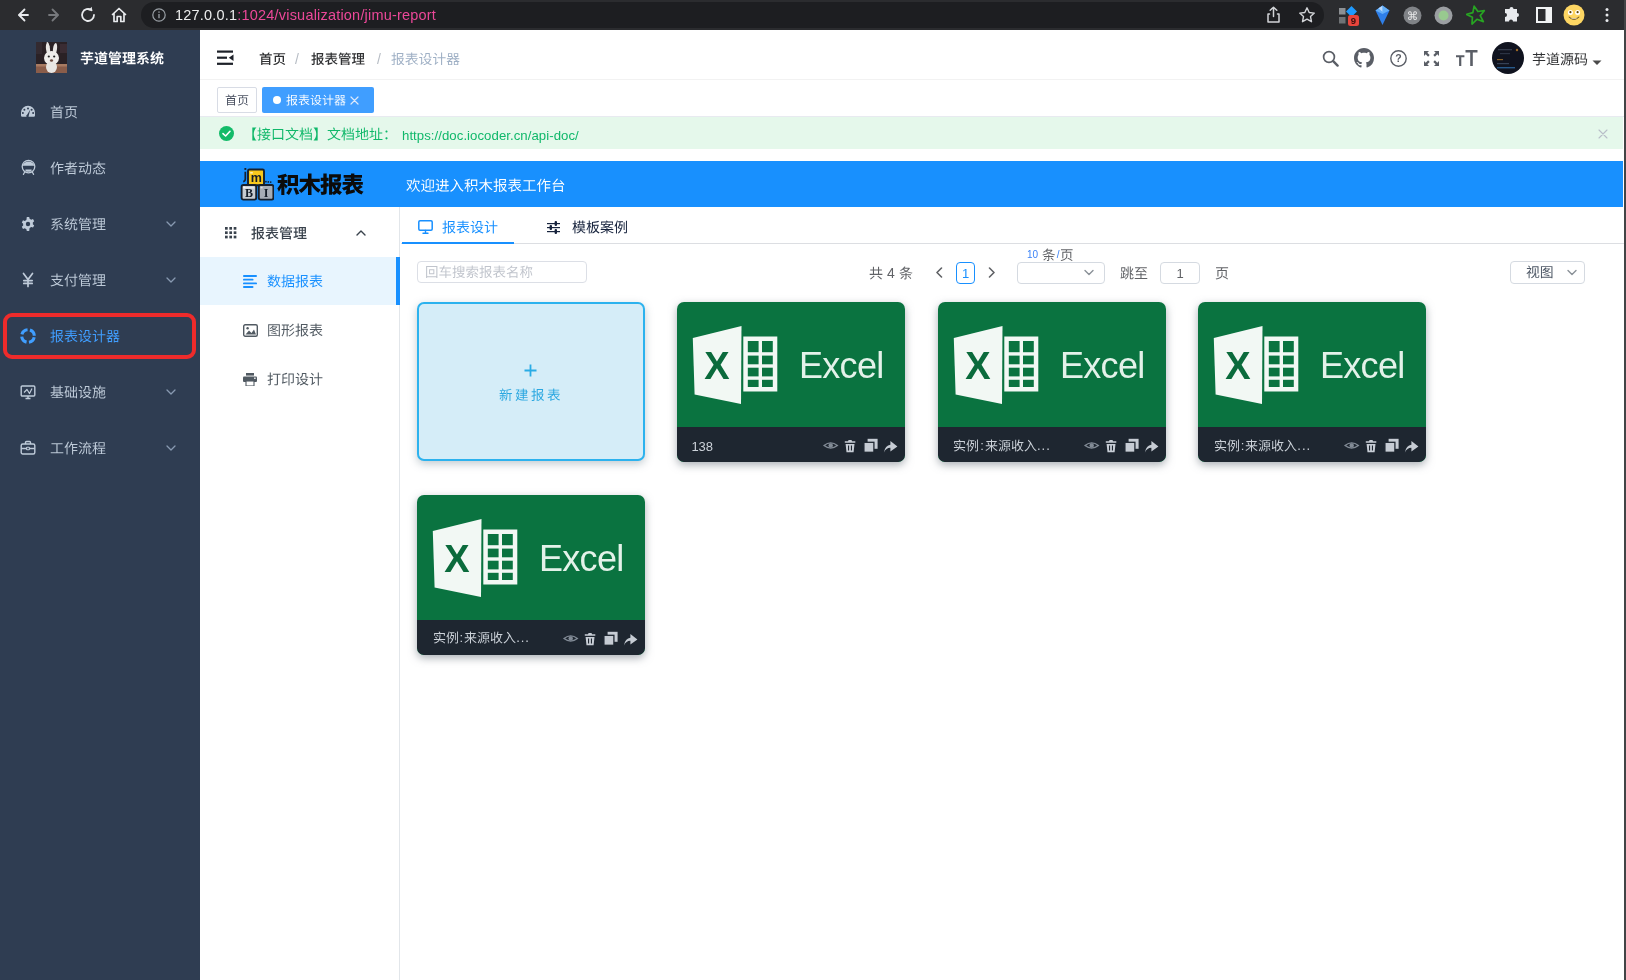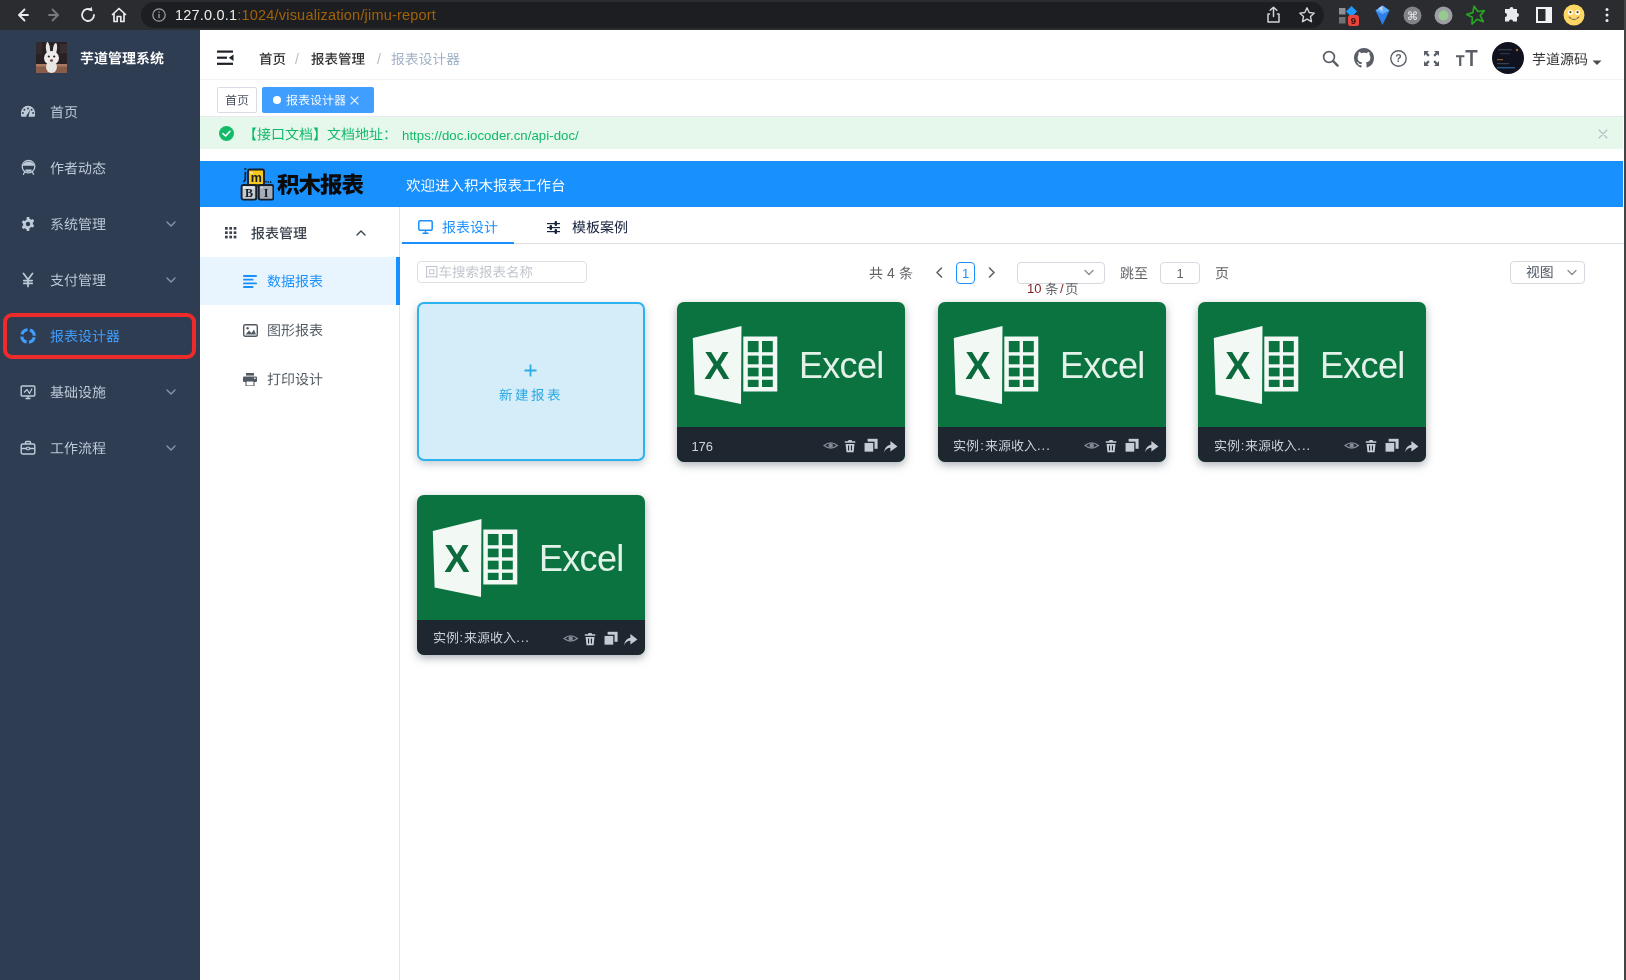--- a/index.html
+++ b/index.html
@@ -114,21 +114,21 @@
 <path d="M3.5 9.5 L10 3.5 L16.5 9.5 M5 8.5 V16.5 H8.2 V11.5 H11.8 V16.5 H15 V8.5" stroke="#e8eaed" stroke-width="1.7" fill="none" stroke-linejoin="round" stroke-linecap="round"></path>
   </svg>
 <div class="a" style="left:141px;top:2px;width:1183px;height:26px;border-radius:13px;background:#1d1e21"></div>
 <svg class="a" style="left:152px;top:8px" width="14" height="14" viewBox="0 0 14 14">
 <circle cx="7" cy="7" r="6.2" stroke="#9aa0a6" stroke-width="1.2" fill="none"></circle>
 <rect x="6.35" y="6" width="1.3" height="4.2" fill="#9aa0a6"></rect>
     <rect x="6.35" y="3.4" width="1.3" height="1.4" fill="#9aa0a6"></rect>
   </svg>
 <div class="a" style="left:175px;top:0;height:30px;display:flex;align-items:center;font-size:14.5px;letter-spacing:0.2px">
     <span style="color:#eceded">127.0.0.1</span>
-    <span style="color:#a16207">:1024/visualization/jimu-report</span>
+    <span style="color:#ec4899">:1024/visualization/jimu-report</span>
   </div>
 <svg class="a" style="left:1265px;top:6px" width="17" height="18" viewBox="0 0 17 18">
 <g stroke="#d2d4d7" stroke-width="1.5" fill="none" stroke-linecap="round" stroke-linejoin="round">
 <path d="M8.5 1.5 V10.5 M5.2 4.2 L8.5 1.2 L11.8 4.2"></path>
       <path d="M4.5 8 H3 V16 H14 V8 H12.5"></path>
     </g>
   </svg>
 <svg class="a" style="left:1298px;top:6px" width="18" height="18" viewBox="0 0 18 18">
 <path d="M9 1.8 L11.2 6.5 L16.3 7.1 L12.5 10.6 L13.5 15.7 L9 13.1 L4.5 15.7 L5.5 10.6 L1.7 7.1 L6.8 6.5 Z" stroke="#d2d4d7" stroke-width="1.4" fill="none" stroke-linejoin="round"></path>
   </svg>
@@ -658,21 +658,21 @@
     </svg>
   </div>
 <svg class="a" style="left:935px;top:267px" width="8" height="11" viewBox="0 0 8 11">
 <path d="M6.5 1 L2 5.5 L6.5 10" stroke="#606266" stroke-width="1.6" fill="none" stroke-linecap="round" stroke-linejoin="round"></path>
   </svg>
 <div class="a" style="left:956px;top:262px;width:19px;height:22px;border:1px solid #1890ff;border-radius:4px;background:#fff;color:#1890ff;font-size:13px;display:flex;align-items:center;justify-content:center">1</div>
 <svg class="a" style="left:988px;top:267px" width="8" height="11" viewBox="0 0 8 11">
 <path d="M1.5 1 L6 5.5 L1.5 10" stroke="#606266" stroke-width="1.6" fill="none" stroke-linecap="round" stroke-linejoin="round"></path>
   </svg>
 <div class="a" style="left:1017px;top:262px;width:88px;height:22px;border:1px solid #d5dae1;border-radius:4px;background:#fff"></div>
-<div class="a row" style="left:1027px;top:278px;height:21px;font-size:13px;color:#7f1d1d">
+<div class="a row" style="left:1027px;top:244px;height:21px;font-size:10px;color:#3b82f6">
     <span>10</span>
     <span style="width:4px"></span>
     <svg class="ck" width="13.5" height="13.5">
       <g fill="#606266" transform="scale(0.0135,0.0135)">
         <use href="#R6761" x="0"></use>
       </g>
     </svg>
     <span style="margin:0 1px">/</span>
     <svg class="ck" width="13.5" height="13.5">
       <g fill="#606266" transform="scale(0.0135,0.0135)">
@@ -733,21 +733,21 @@
 <text x="40" y="64.5" font-size="38" font-weight="bold" fill="#0b6b3c" text-anchor="middle" font-family="Liberation Sans">X</text>
 <g fill="#f2f8f4">
       <path d="M66.3 22.5 h34 v55.1 h-34 Z M70.8 27 v46.1 h25 v-46.1 Z" fill-rule="evenodd"></path>
 <rect x="68.5" y="38.2" width="29.5" height="3.4"></rect>
       <rect x="68.5" y="50.3" width="29.5" height="3.4"></rect>
       <rect x="68.5" y="62.4" width="29.5" height="3.4"></rect>
 <rect x="81.6" y="25" width="3.4" height="50"></rect>
     </g>
 <text x="122" y="64" font-size="36" fill="#e3f2e9" font-family="Liberation Sans" letter-spacing="-0.7">Excel</text>
 </svg>
-<div class="a" style="left:691.4px;top:439px;font-size:13px;color:#ccd2d9">176</div>
+<div class="a" style="left:691.4px;top:439px;font-size:13px;color:#ccd2d9">138</div>
 <svg class="a" style="left:823.4px;top:438px" width="76" height="15" viewBox="0 0 76 15">
 <g stroke="#828b96" fill="none" stroke-width="1.3">
 <path d="M1 7.5 Q7.7 2.3 14.4 7.5 Q7.7 12.7 1 7.5 Z"></path>
     </g>
 <circle cx="7.7" cy="7.5" r="2.2" fill="#828b96"></circle>
 <g fill="#c6ccd4">
 <path d="M21.8 3.2 h3.2 l0.6-1.3 h2.9 l0.6 1.3 h3.2 v1.5 h-10.5 Z"></path>
 <path d="M22.6 5.9 h8.9 l-0.9 8.3 h-7.1 Z M25 7.4 v5.2 h1.1 v-5.2 Z M27.9 7.4 v5.2 h1.1 v-5.2 Z" fill-rule="evenodd"></path>
 <path d="M44.6 0.8 h10 v10 h-10 Z"></path>
 <rect x="40.9" y="4.3" width="10" height="10" stroke="#1e2630" stroke-width="1.3"></rect>

